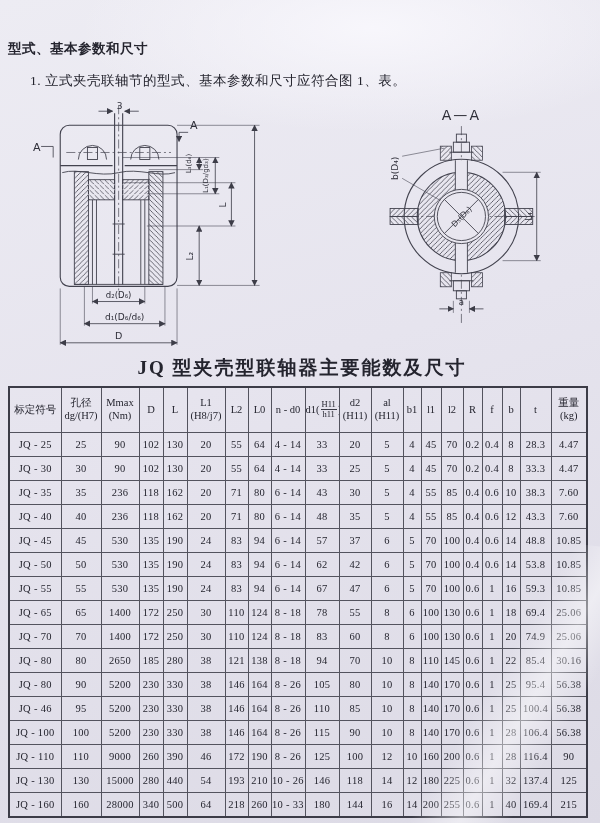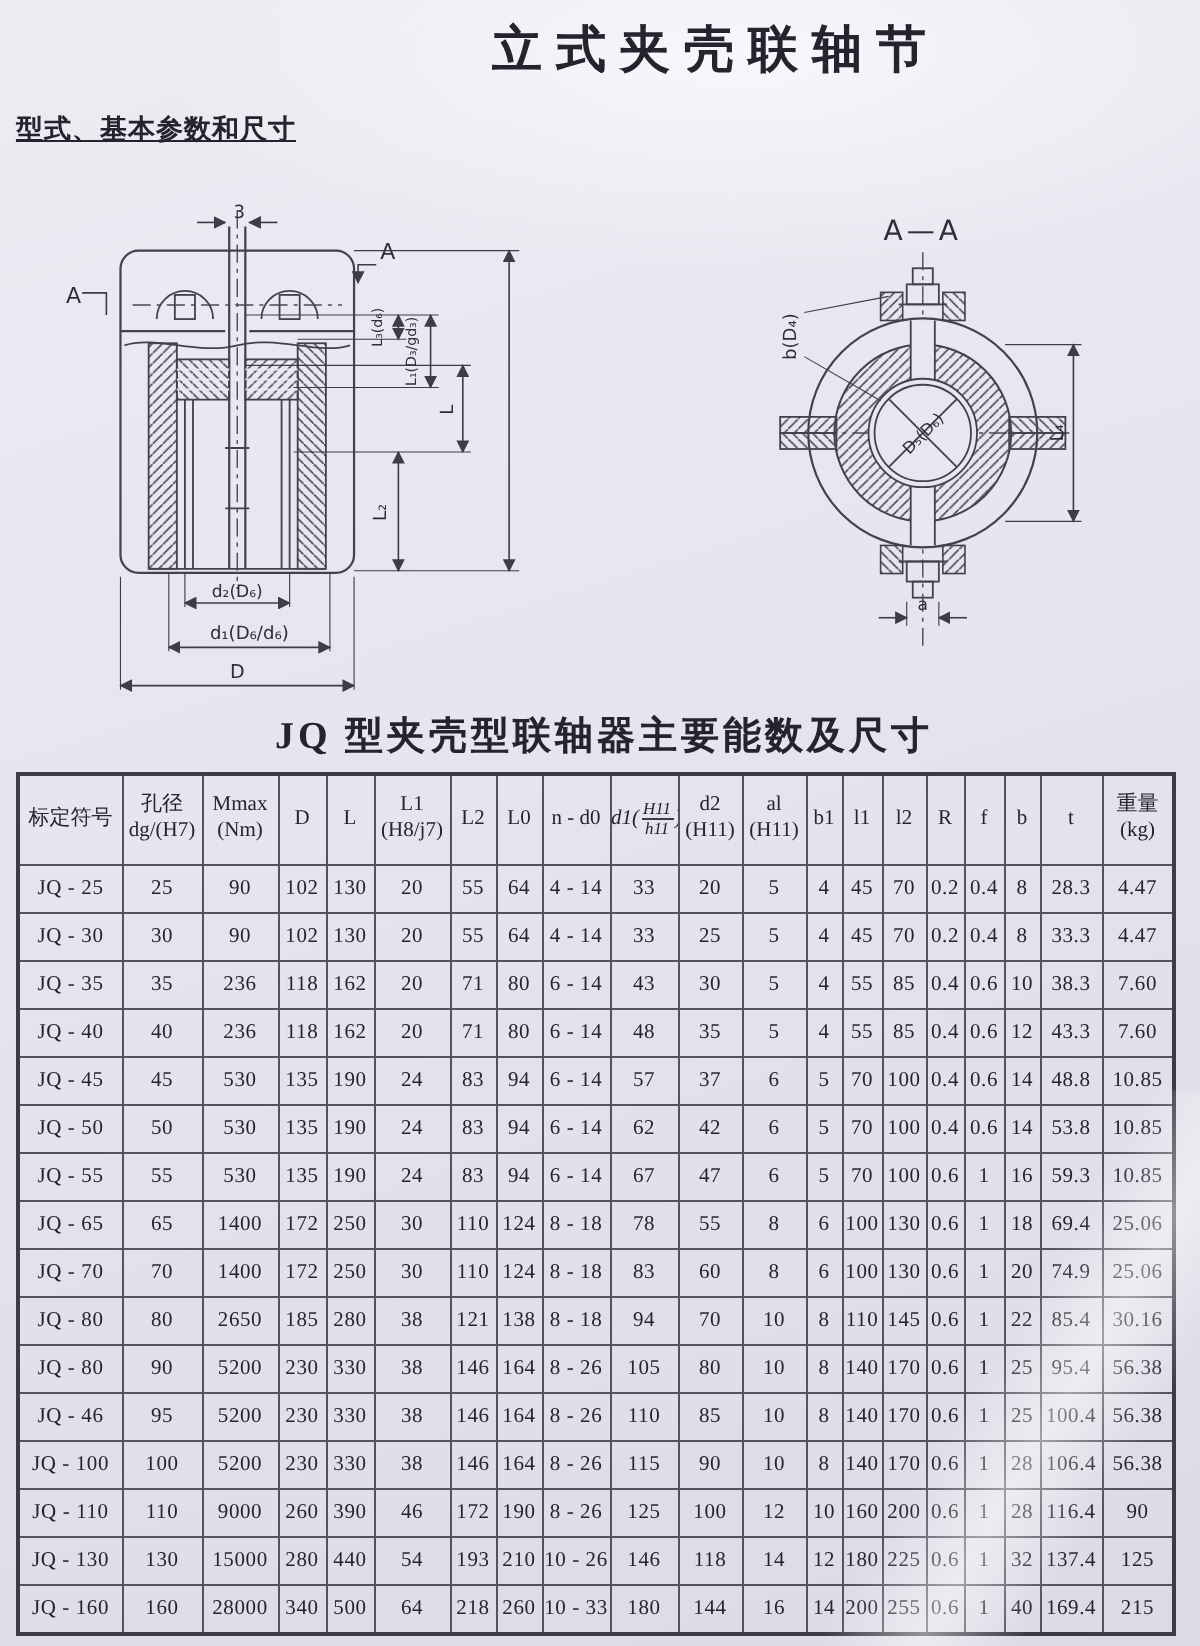--- a/index.html
+++ b/index.html
@@ -6,50 +6,50 @@
   .page{position:relative;width:600px;height:823px;overflow:hidden;color:#24242e;
     background:
       radial-gradient(ellipse 420px 150px at 62% 28px, rgba(248,247,252,.95) 0%, rgba(248,247,252,0) 70%),
       linear-gradient(163deg,#edecf3 0%, #e6e4ee 45%, #dcdae5 100%);
     font-family:"Liberation Serif","DejaVu Serif",serif;}
   .sheen{position:absolute;right:-60px;top:540px;width:260px;height:300px;pointer-events:none;
     background:linear-gradient(115deg, rgba(255,255,255,0) 40%, rgba(255,255,255,.45) 52%, rgba(255,255,255,0) 64%);
     transform:rotate(6deg);}
   .doc-title{position:absolute;top:8px;left:0;width:100%;box-sizing:border-box;padding-left:116px;
     margin:0;text-align:center;font-size:25px;font-weight:bold;letter-spacing:7px;}
-  .section-heading{position:absolute;top:56px;left:8px;font-size:13.5px;font-weight:bold;letter-spacing:.5px;text-decoration:underline;}
+  .section-heading{position:absolute;top:40px;left:8px;font-size:13.5px;font-weight:bold;letter-spacing:.5px;}
   .intro{position:absolute;top:72px;left:10px;font-size:13.5px;text-indent:20px;letter-spacing:.5px;}
   .fig-left{position:absolute;left:26px;top:100px;width:292px;height:252px;}
   .fig-right{position:absolute;left:384px;top:104px;width:206px;height:236px;}
   .table-title{position:absolute;top:353px;left:0;width:100%;margin:2px;text-align:center;
     font-size:19px;font-weight:bold;letter-spacing:2px;}
   table.params{position:absolute;top:386px;left:8px;width:468px;border-collapse:collapse;
     table-layout:fixed;border:2px solid #3c3c47;}
   .params th,.params td{border:1px solid #53535e;text-align:center;vertical-align:middle;
     padding:0;overflow:hidden;white-space:nowrap;font-weight:normal;}
   .params thead th{height:40px;font-size:10.5px;line-height:1.18;}
   .params tbody td{height:23px;font-size:10.5px;letter-spacing:.3px;}
   .hl{display:block;line-height:1.18;}
-  .hwrap{display:inline-flex;align-items:center;justify-content:flex-end;font-style:italic;}
+  .hwrap{display:inline-flex;align-items:center;justify-content:flex-end;}
   .frac{display:inline-flex;flex-direction:column;align-items:center;font-size:8.5px;line-height:1.1;margin:12px 1px;vertical-align:middle;}
   .frac .num{border-bottom:1px solid #3a3a45;padding:0 1px;}
   svg text{font-family:"DejaVu Sans","Liberation Sans",sans-serif;fill:#2e2e38;stroke:none;}
   .cl{stroke:#4a4a56;stroke-width:.7;stroke-dasharray:9 3 2 3;fill:none;}
   .ol{stroke:#42424e;stroke-width:1.1;fill:none;}
   .th1{stroke:#42424e;stroke-width:.9;fill:none;}
   .dim{stroke:#3d3d48;stroke-width:.8;fill:none;}
   .ext{stroke:#3d3d48;stroke-width:.55;fill:none;}
 </style>
 </head>
 <body>
 
 <div class="page">
 
-  <h1 class="doc-title">立式夹壳联轴节</h1>
   <div class="section-heading">型式、基本参数和尺寸</div>
+  <div class="intro">1. 立式夹壳联轴节的型式、基本参数和尺寸应符合图 1、表。</div>
 
   <svg class="fig-left" viewBox="0 0 290 248">
     <defs>
       <pattern id="pL1" patternUnits="userSpaceOnUse" width="5" height="5">
         <path d="M0 5 L5 0" stroke="#4a4a56" stroke-width="0.8"></path>
       </pattern>
       <pattern id="pL2" patternUnits="userSpaceOnUse" width="5" height="5">
         <path d="M0 0 L5 5" stroke="#4a4a56" stroke-width="0.8"></path>
       </pattern>
       <marker id="arL" viewBox="0 0 10 10" refX="9" refY="5" markerWidth="8" markerHeight="8" orient="auto-start-reverse">

